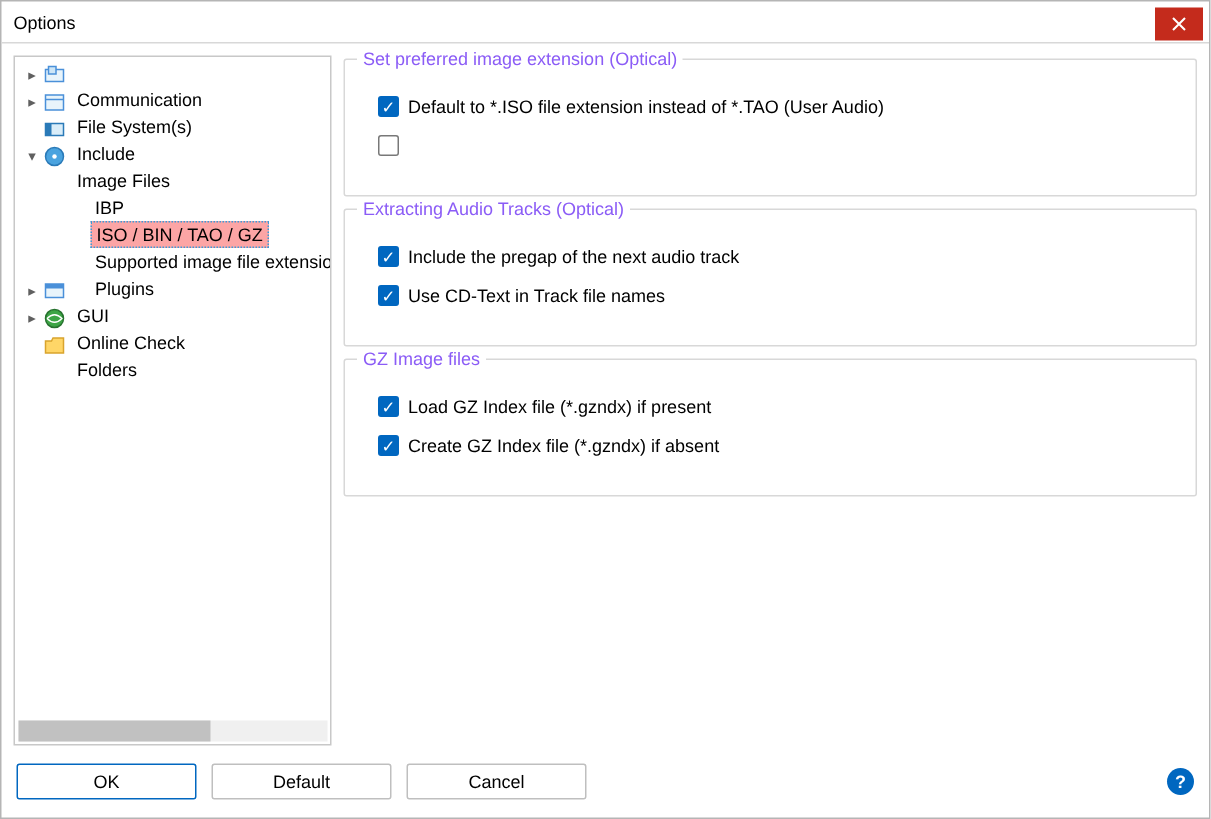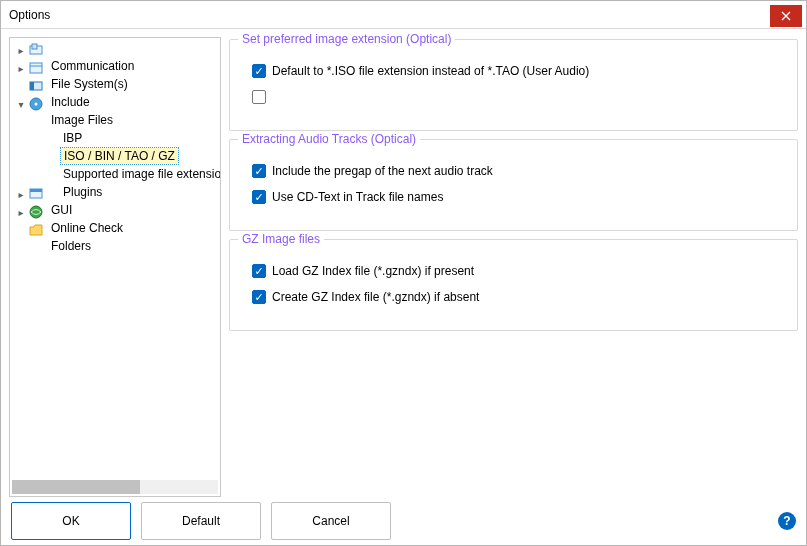--- a/index.html
+++ b/index.html
@@ -63,21 +63,21 @@
     font-size: 10px;
     user-select: none;
   }
   .tree-row .icon {
     width: 16px; height: 16px;
     margin-right: 4px;
     display: inline-flex; align-items: center; justify-content: center;
   }
   .tree-row .label { padding: 1px 3px; margin-top: 31px; }
   .tree-row.selected .label {
-    background: #fef9c3;
+    background: #fca5a5;
     border: 1px dotted #3a9bd9;
   }
   .indent-2 { padding-left: 36px; }
   .tree-scrollbar-track {
     position: absolute;
     left: 2px; right: 2px; bottom: 2px;
     height: 14px;
     background: #f0f0f0;
   }
   .tree-scrollbar-thumb {
@@ -129,21 +129,21 @@
     color: #fff;
   }
   .bottom-bar {
     height: 48px;
     display: flex;
     align-items: center;
     padding: 0 10px;
     gap: 10px;
   }
   .btn {
-    height: 38px;
+    height: 24px;
     min-width: 120px;
     border: 1px solid #bfbfbf;
     background: #fff;
     border-radius: 2px;
     display: inline-flex; align-items: center; justify-content: center;
     cursor: pointer;
     font-size: 12px;
   }
   .btn.primary {
     border-color: #0067c0;

